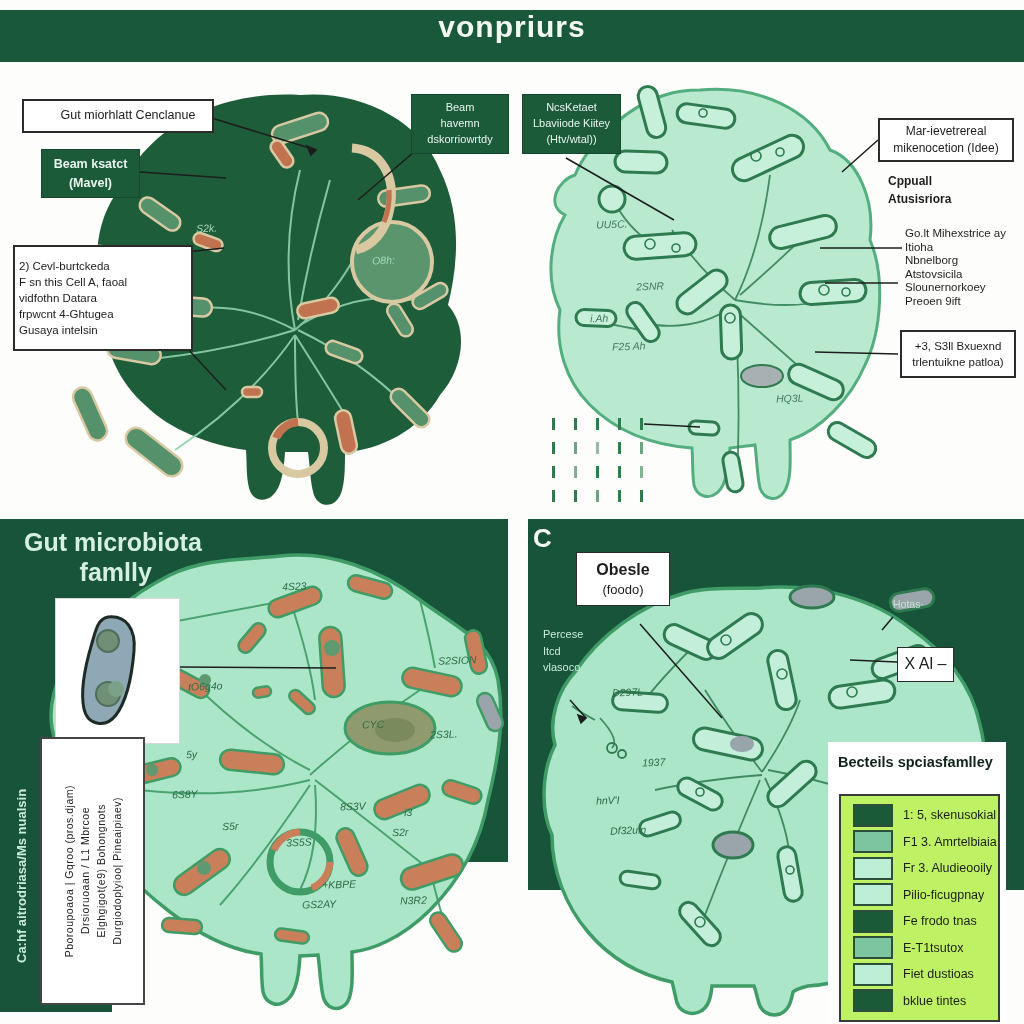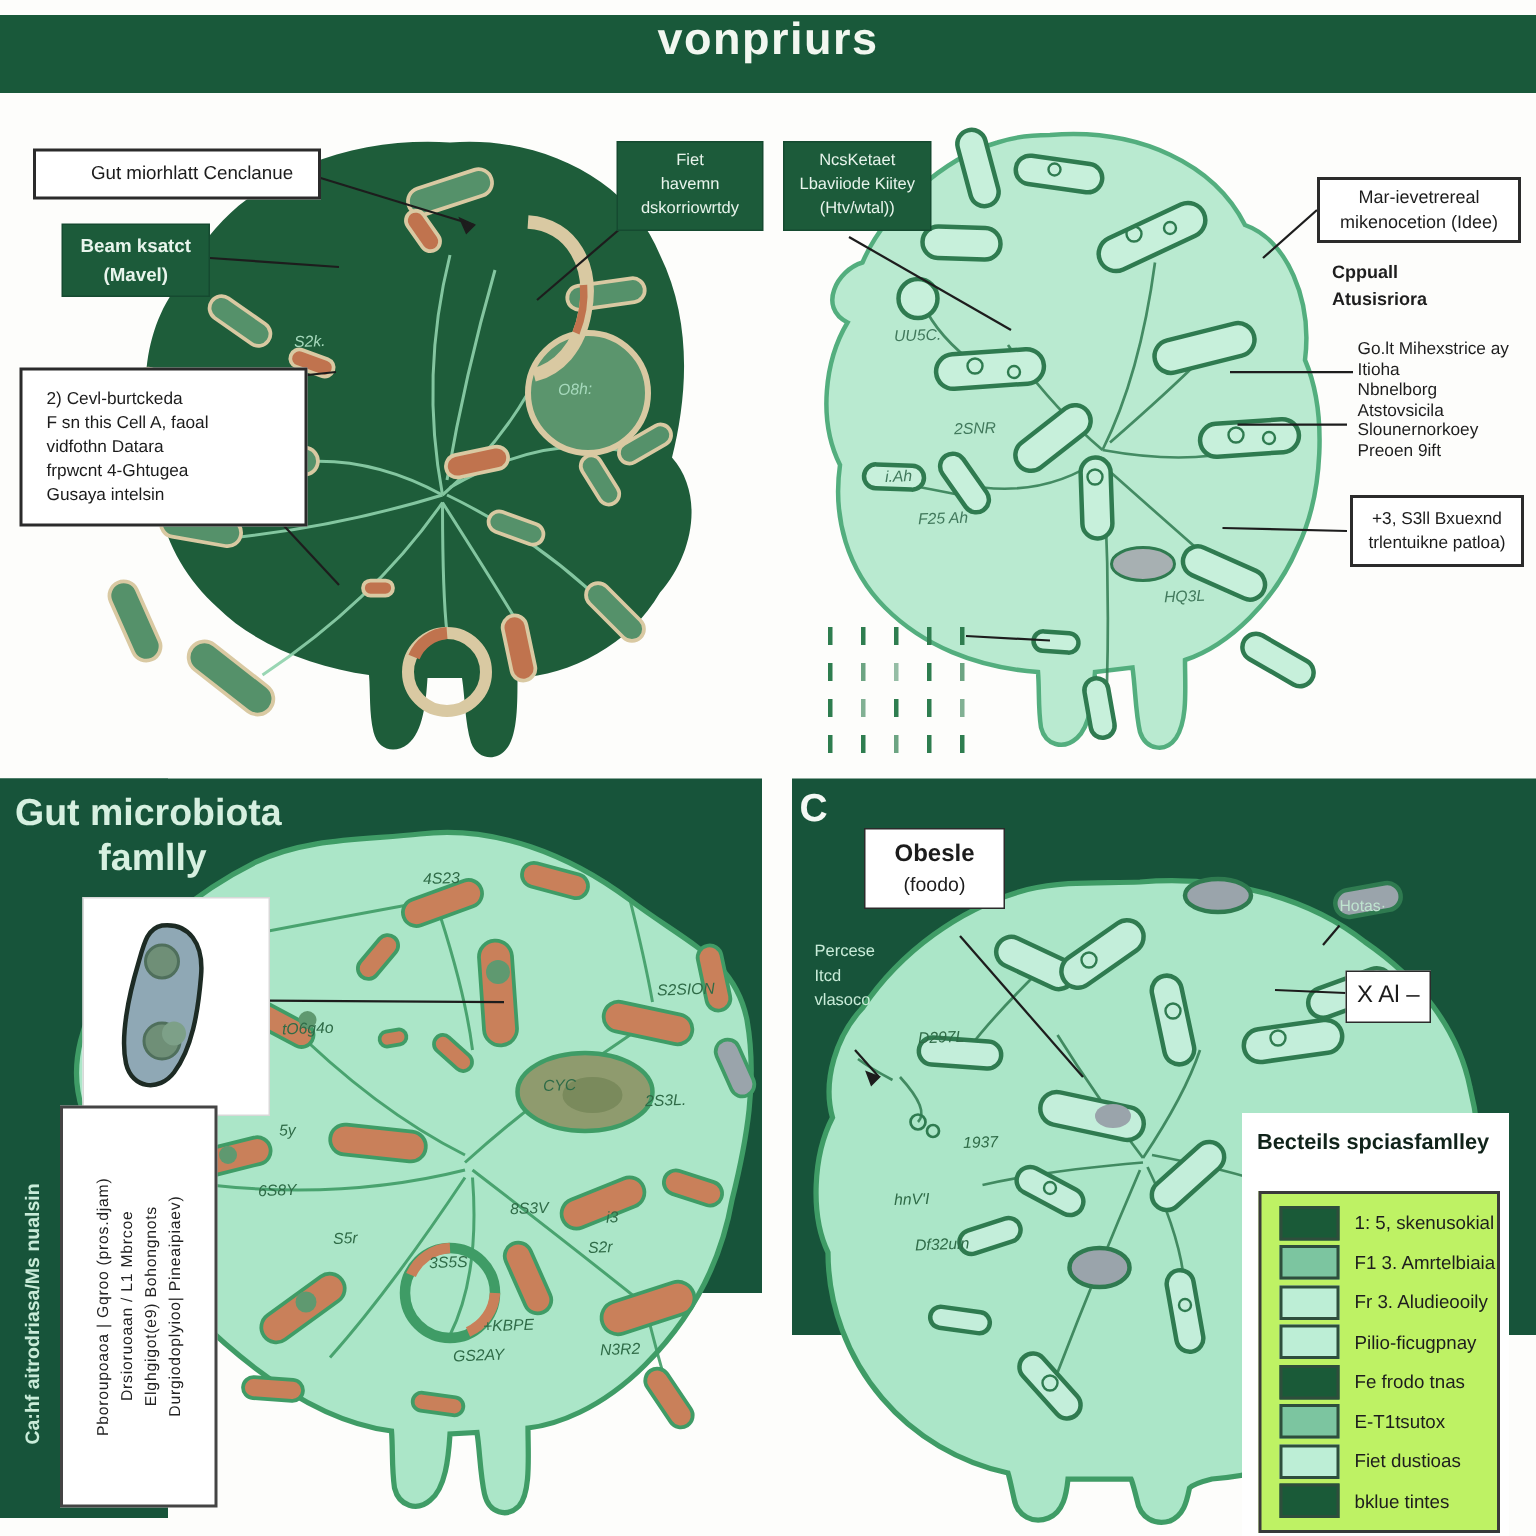--- a/index.html
+++ b/index.html
@@ -275,46 +275,46 @@
         <path d="M586,718 l-8,-3 l3,8 z" fill="#1d1d1d"></path>
       <path d="M893,617 L882,630"></path>
       <path d="M850,660 L897,662"></path>
       <path d="M852,912 L890,912"></path>
     </g>
   </svg>
 
   <div class="abs wbox" style="left:22px;top:99px;width:168px;height:30px;font-size:12.5px;padding-left:20px;">Gut miorhlatt Cenclanue</div>
   <div class="abs gbox" style="left:42px;top:150px;width:97px;height:47px;font-size:12.5px;font-weight:bold;">Beam ksatct
 (Mavel)</div>
-  <div class="abs wbox left" style="left:13px;top:245px;width:172px;height:102px;font-size:11.5px;padding-left:16px;">2) Cevl-burtckeda
+  <div class="abs wbox left" style="left:13px;top:245px;width:172px;height:102px;font-size:11.5px;padding-left:4px;">2) Cevl-burtckeda
 F sn this Cell A, faoal
 vidfothn Datara
 frpwcnt 4-Ghtugea
 Gusaya intelsin</div>
-  <div class="abs gbox" style="left:412px;top:95px;width:96px;height:58px;font-size:11px;">Fiet
+  <div class="abs gbox" style="left:412px;top:95px;width:96px;height:58px;font-size:11px;">Beam
 havemn
 dskorriowrtdy</div>
 
   <div class="abs wbox" style="left:878px;top:118px;width:132px;height:40px;font-size:12px;">Mar-ievetrereal
 mikenocetion (Idee)</div>
   <div class="abs gbox" style="left:523px;top:95px;width:97px;height:58px;font-size:11px;">NcsKetaet
 Lbaviiode Kiitey
 (Htv/wtal))</div>
   <div class="abs plain" style="left:888px;top:172px;font-size:12px;font-weight:bold;">Cppuall
 Atusisriora</div>
   <div class="abs plain" style="left:905px;top:227px;font-size:11.5px;line-height:1.18;">Go.lt Mihexstrice ay
 Itioha
 Nbnelborg
 Atstovsicila
 Slounernorkoey
 Preoen 9ift</div>
   <div class="abs wbox" style="left:900px;top:330px;width:112px;height:44px;font-size:11.5px;">+3, S3ll Bxuexnd
 trlentuikne patloa)</div>
 
-  <div id="gm-heading" class="abs" style="left:10px;top:527px;">Gut microbiota
+  <div id="gm-heading" class="abs" style="left:24px;top:527px;">Gut microbiota
         famlly</div>
   <div class="abs" style="left:55px;top:598px;width:123px;height:144px;background:#fff;border:1px solid #d8d8d8;">
     <svg width="123" height="144" viewBox="0 0 123 144">
       <path d="M52,18 C70,16 80,30 78,52 C76,76 72,100 60,116 C50,129 32,127 28,110 C24,92 30,64 36,44 C40,30 42,20 52,18 Z" fill="#8fa8b5" stroke="#1d2b24" stroke-width="3"></path>
       <circle cx="52" cy="42" r="11" fill="#6f8f77" stroke="#4f6f5c" stroke-width="2"></circle>
       <circle cx="52" cy="95" r="12" fill="#6f8f77" stroke="#4f6f5c" stroke-width="2"></circle>
       <circle cx="60" cy="90" r="8" fill="#7da088" stroke="none"></circle>
     </svg>
   </div>
   <div class="abs vert mint-text" style="left:14px;top:695px;height:268px;font-size:13px;font-weight:bold;">Ca:hf aitrodriasa/Ms nualsin</div>

